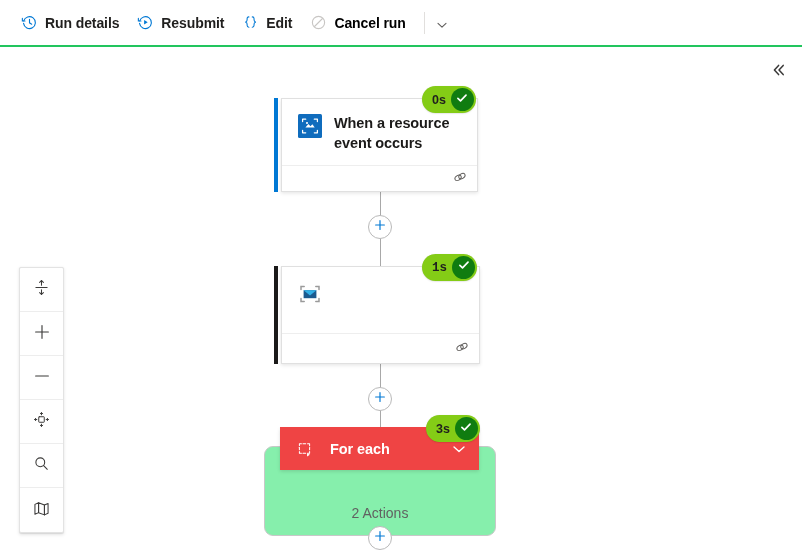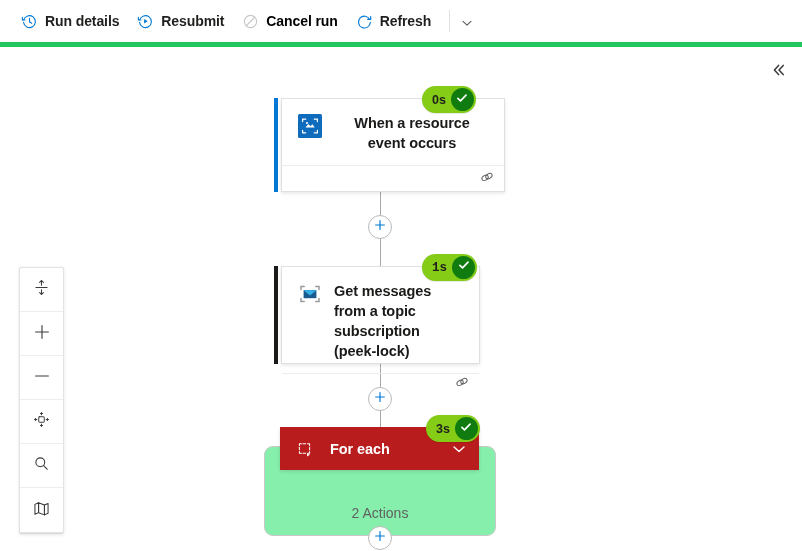--- a/index.html
+++ b/index.html
@@ -11,21 +11,21 @@
   }
   #app { position: relative; width: 802px; height: 551px; background:#fff; }
 
   
   .toolbar {
     position: absolute; top: 0; left: 0;
     width: 802px; height: 47px;
     display: flex; align-items: center;
     padding-left: 12px;
     background: #ffffff;
-    border-bottom: 5px solid #22c55e;
+    border-bottom: 2px solid #22c55e;
   }
   .tb-btn {
     display: flex; align-items: center; gap: 7px;
     height: 32px; padding: 0 9px;
     cursor: pointer; white-space: nowrap;
     border-radius: 2px;
   }
   .tb-btn.disabled { cursor: default; }
   .tb-label {
     font-size: 14px; font-weight: 600; color: #201f1e; letter-spacing: -0.1px;
@@ -142,21 +142,21 @@
     position: absolute;
     background: #86efac;
     border: 1px solid #c8c8c8;
     border-radius: 9px;
     display: flex; align-items: flex-end; justify-content: center;
     padding-bottom: 14px;
   }
   .scope-label { font-size: 14px; color: #616161; }
   .foreach-head {
     position: absolute;
-    background: #b91c1c;
+    background: #ef4444;
     display: flex; align-items: center;
     padding: 0 12px 0 16px;
     box-shadow: 0 1.6px 3.6px rgba(0,0,0,0.13), 0 0.3px 0.9px rgba(0,0,0,0.10);
     z-index: 4;
     cursor: pointer;
   }
   .foreach-ico { width: 17px; height: 17px; flex: none; }
   .foreach-title {
     font-size: 14.5px; font-weight: 700; color: #ffffff;
     margin-left: 17px; letter-spacing: -0.1px;
@@ -189,44 +189,44 @@
             <g fill="none" stroke="#0078d4" stroke-width="1.3" stroke-linecap="round">
         <path d="M3.2 8.2A7 7 0 1 1 3 11"></path>
               <path d="M1.6 5.2v3.1h3.1"></path>
             </g>
         <path d="M8.4 7.2l4.2 2.6-4.2 2.6z" fill="#0078d4"></path>
           </svg>
       </span>
       <span class="tb-label">Resubmit</span>
     </div>
 
+    <div class="tb-btn">
+      <span class="tb-ico">
+        <svg viewBox="0 0 20 20" width="17" height="17">
+            <g fill="none" stroke="#0078d4" stroke-width="1.25" stroke-linecap="round" stroke-linejoin="round">
+        <path d="M8.1 3.4c-1.9 0-2.1 1-2.1 2.3v1.5c0 1-.6 1.9-1.7 2.1v.4c1.1.2 1.7 1.1 1.7 2.1v1.5c0 1.3.2 2.3 2.1 2.3"></path>
+        <path d="M12.1 3.4c1.9 0 2.1 1 2.1 2.3v1.5c0 1 .6 1.9 1.7 2.1v.4c-1.1.2-1.7 1.1-1.7 2.1v1.5c0 1.3-.2 2.3-2.1 2.3"></path>
+            </g>
+          </svg>
+      </span>
+      <span class="tb-label">Edit</span>
+    </div>
 
     <div class="tb-btn disabled">
       <span class="tb-ico">
         <svg viewBox="0 0 20 20" width="17" height="17">
             <g fill="none" stroke="#c8c6c4" stroke-width="1.3">
         <circle cx="10" cy="10" r="7.2"></circle>
               <path d="M5 15L15 5"></path>
             </g>
           </svg>
       </span>
       <span class="tb-label">Cancel run</span>
     </div>
 
-    <div class="tb-btn">
-      <span class="tb-ico">
-        <svg viewBox="0 0 20 20" width="17" height="17">
-            <g fill="none" stroke="#0078d4" stroke-width="1.3" stroke-linecap="round">
-        <path d="M16.2 7.6A7 7 0 1 0 16.9 11"></path>
-              <path d="M17.3 3.9v3.6h-3.6"></path>
-            </g>
-          </svg>
-      </span>
-      <span class="tb-label">Refresh</span>
-    </div>
 
     <div class="tb-sep"></div>
 
 
     <span class="tb-caret" style="margin-left:2px;">
       <svg viewBox="0 0 12 12" width="12" height="12">
           <path d="M2 4.3L6 8.1l4-3.8" fill="none" stroke="#605e5c" stroke-width="1.1" stroke-linecap="round" stroke-linejoin="round"></path>
         </svg>
     </span>
   </div>
@@ -322,21 +322,21 @@
     </div>
 
     <div class="flow">
 
       <div class="vline" style="left:380px; top:145px; height:83px;"></div>
       <div class="vline" style="left:380px; top:317px; height:83px;"></div>
       <div class="vline" style="left:380px; top:450px; height:40px;"></div>
 
       <div class="node-wrap" style="left:274px; top:51px; width:206px; height:94px;">
         <div class="accent" style="background:#0078d4;"></div>
-        <div class="card" style="width:224px; height:94px;text-align:center;">
+        <div class="card" style="width:197px; height:94px;">
           <div class="card-main">
             <span class="card-icon">
               <svg viewBox="0 0 24 24" width="24" height="24">
                 <rect x="0" y="0" width="24" height="24" rx="1.5" fill="#0f6cbd"></rect>
                 <g fill="none" stroke="#ffffff" stroke-width="1.25" stroke-linecap="round">
                   <path d="M4.6 5.2h3.1M4.6 5.2v2.4"></path>
                   <path d="M19.4 5.2h-3.1M19.4 5.2v2.4"></path>
                   <path d="M4.6 18.8h3.1M4.6 18.8v-2.4"></path>
                   <path d="M19.4 18.8h-3.1M19.4 18.8v-2.4"></path>
                 </g>
@@ -392,21 +392,20 @@
                   <path d="M3 7.4V4.6h3.2"></path>
                     <path d="M21 7.4V4.6h-3.2"></path>
                   <path d="M3 16.6v2.8h3.2"></path>
                     <path d="M21 16.6v2.8h-3.2"></path>
                 </g>
                 <path d="M5.6 8.2h12.8v8.0H5.6z" fill="#1b5a8f"></path>
                 <path d="M5.6 8.2h12.8L12 13.5z" fill="#32b0e7"></path>
                 <path d="M5.6 16.2l6.4-5.0 6.4 5.0z" fill="#1f7fc4" opacity="0.0"></path>
               </svg>
             </span>
-            <div class="card-title">Get messages from a topic subscription (peek-lock)</div>
           </div>
           <div class="card-footer">
             <span>
               <svg viewBox="0 0 20 20" width="16" height="16">
                   <g fill="none" stroke="#605e5c" stroke-width="1.15">
               <ellipse cx="7.6" cy="11.1" rx="4.3" ry="2.9" transform="rotate(-33 7.6 11.1)"></ellipse>
               <ellipse cx="12.4" cy="8.9" rx="4.3" ry="2.9" transform="rotate(-33 12.4 8.9)"></ellipse>
                   </g>
                 </svg>
             </span>

